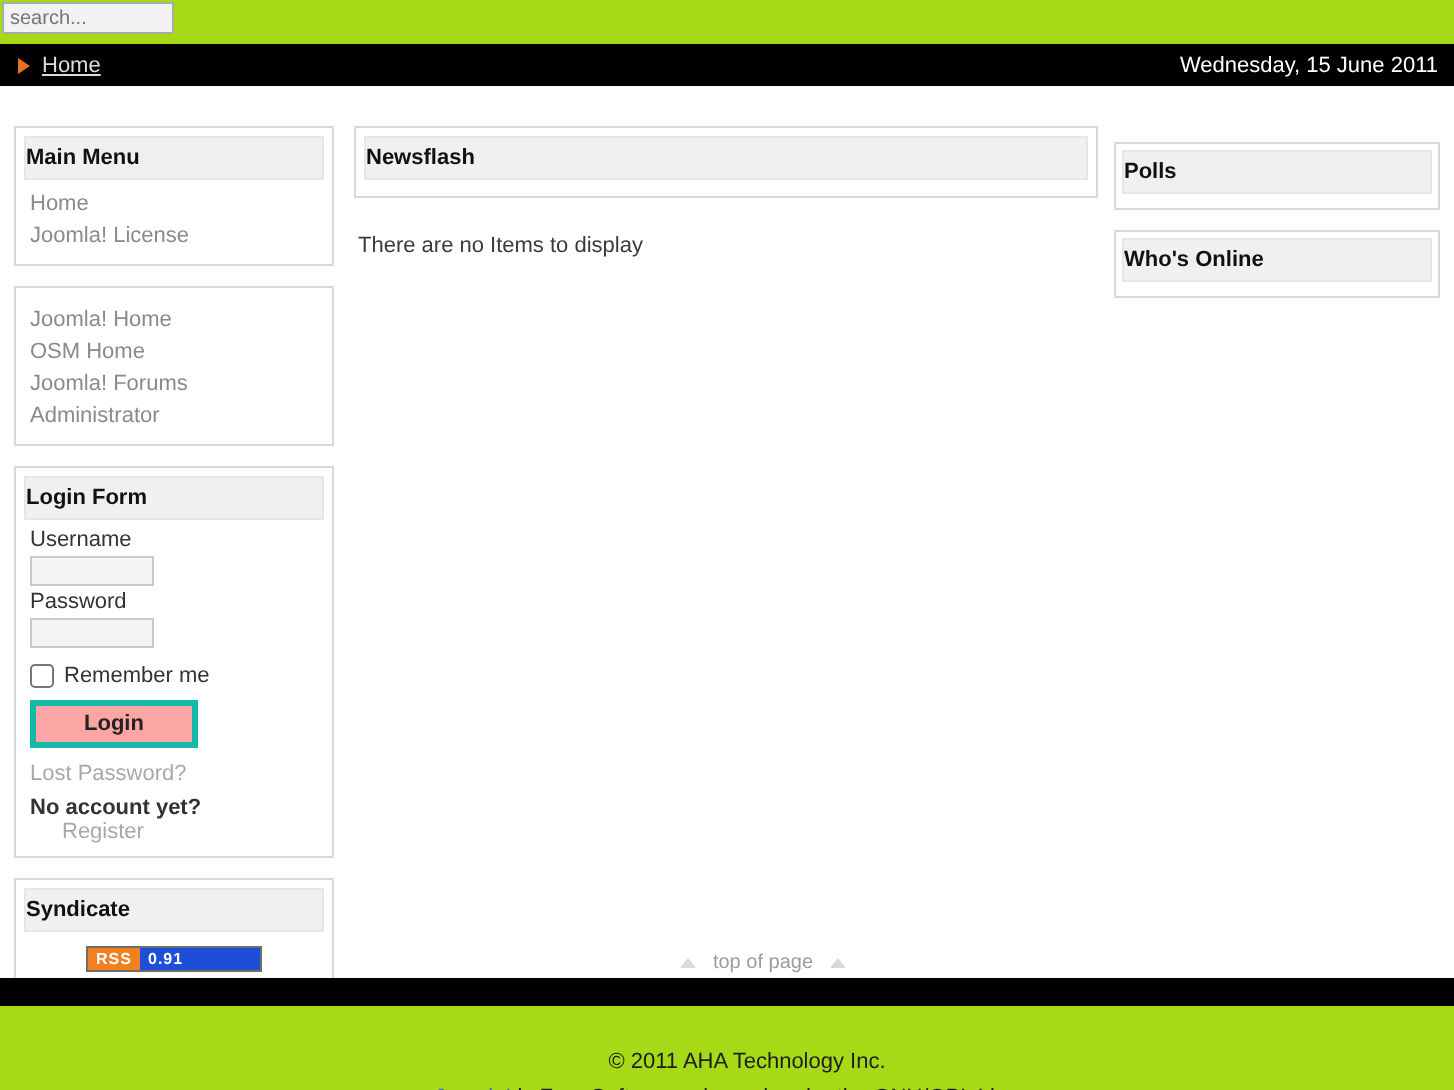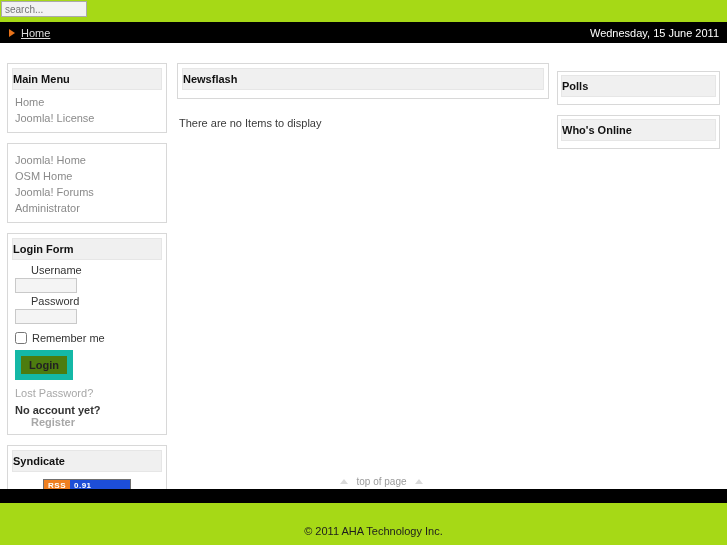--- a/index.html
+++ b/index.html
@@ -97,45 +97,45 @@
   }
   .newsflash-text { padding: 8px 2px 2px 2px; font-size: 11px; color: #3a3a3a; }
 
   
   .col-right {
     position: absolute; left: 557px; top: 28px; width: 163px;
   }
   .col-right .module { padding: 3px; }
 
   
-  .form-label { display: block; font-size: 11px; color: #333; margin: 2px 0 2px 16px; }
+  .form-label { display: block; font-size: 11px; color: #333; margin: 2px 0 2px 0; }
   .text-input {
     width: 62px; height: 15px;
     border: 1px solid #c9c9c9;
     background: #f4f4f4;
     font-family: "Liberation Sans", sans-serif;
     font-size: 10px;
     padding: 0 2px;
     outline: none;
   }
   .check-row { display: flex; align-items: center; gap: 5px; margin: 8px 0 6px 0; }
   .check-row input { width: 12px; height: 12px; margin: 0; }
   .check-row label { font-size: 11px; color: #333; }
   .btn {
     font-family: "Liberation Sans", sans-serif;
     font-size: 11px; font-weight: bold;
     color: #222;
-    background: #4d7c0f;
-    border: 6px solid #14b8a6;
-    padding: 3px 8px;
+    background: #fca5a5;
+    border: 3px solid #14b8a6;
+    padding: 3px 24px;
     cursor: pointer;
   }
   .small-link { display: block; margin-top: 7px; color: #a8a8a8; text-decoration: none; font-size: 11px; }
   .noacct { margin-top: 5px; font-size: 11px; color: #333; font-weight: bold; }
-  .noacct a { color: #a8a8a8; text-decoration: none; font-weight: bold; padding-left: 16px; }
+  .noacct a { color: #a8a8a8; text-decoration: none; font-weight: normal; padding-left: 16px; }
 
   
   .syndicate-list { padding: 3px 0 2px 0; display: flex; flex-direction: column; align-items: center; gap: 3px; }
   .feed-badge {
     display: flex; align-items: stretch;
     width: 88px; height: 13px;
     border: 1px solid #6e6e6e;
     font-family: "Liberation Sans", sans-serif;
     font-size: 8px;
     font-weight: bold;

